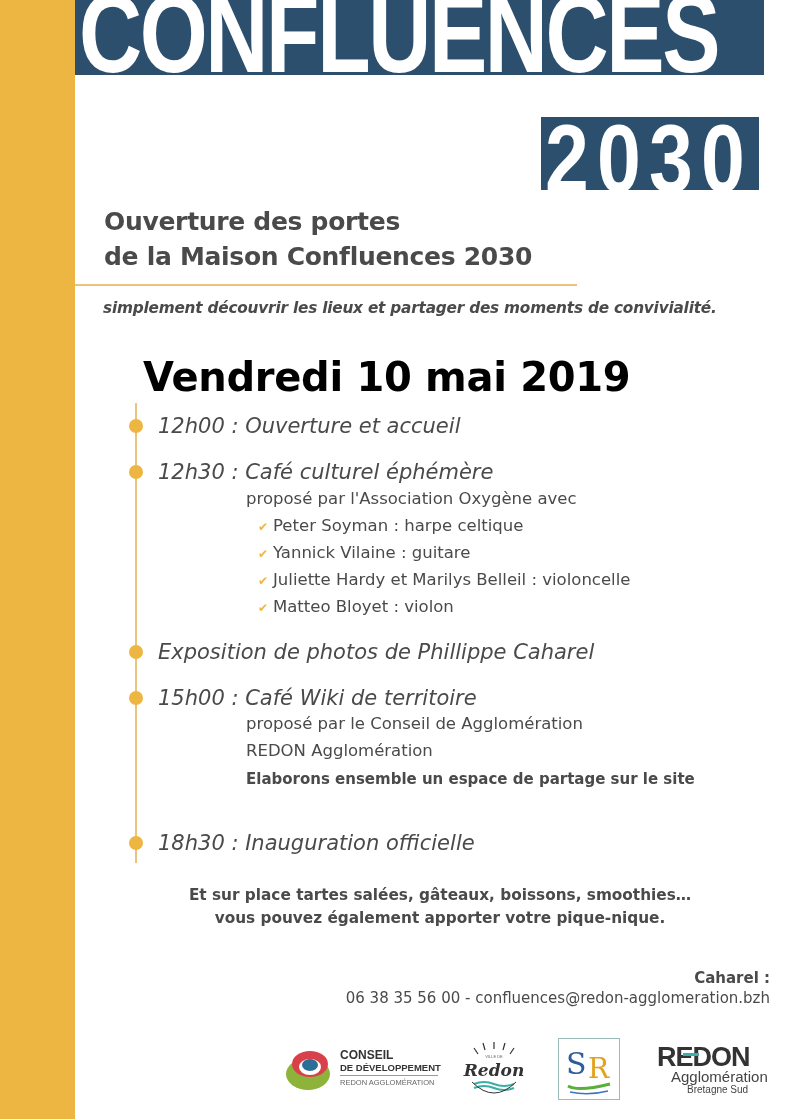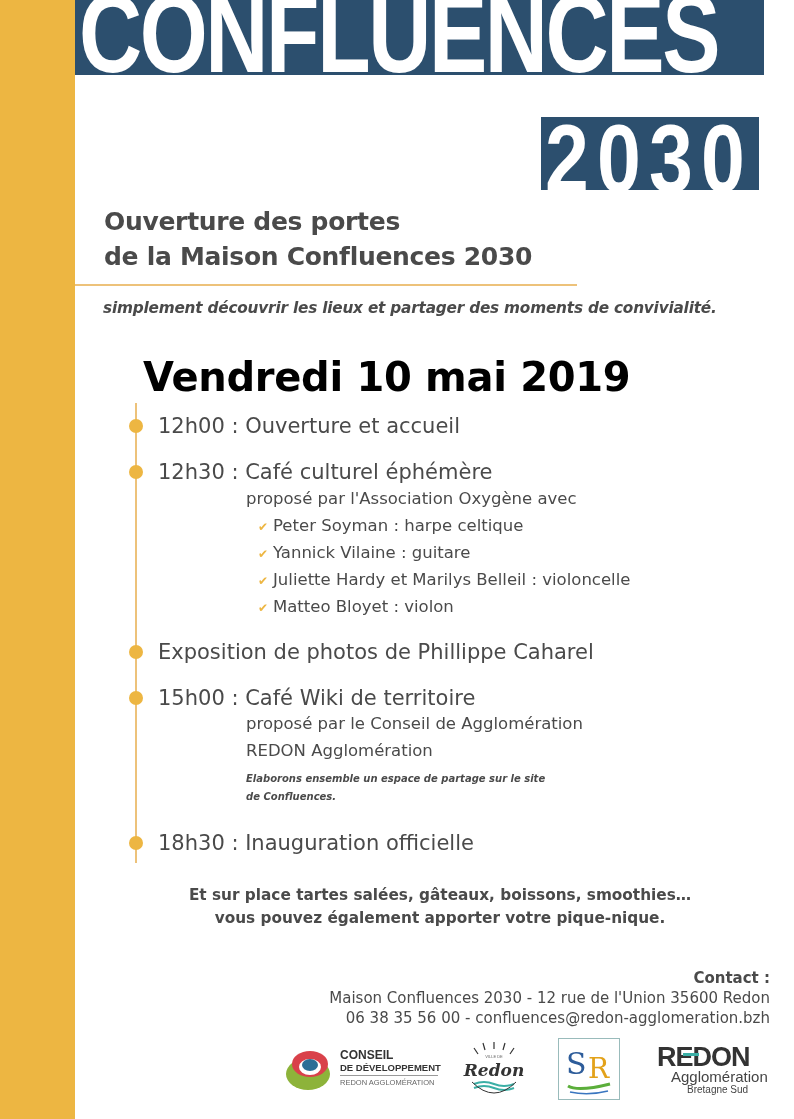--- a/index.html
+++ b/index.html
@@ -29,25 +29,25 @@
   .title { position: absolute; left: 104px; top: 204px; font-size: 25px; line-height: 35px; font-weight: bold; color: #4a4a4a; letter-spacing: -0.3px; }
   .title-rule { position: absolute; left: 75px; top: 284px; width: 502px; height: 2px; background: #EDC27A; }
 
   .intro { position: absolute; left: 103px; top: 298px; font-size: 15.3px; line-height: 21px; font-weight: bold; font-style: italic; color: #4a4a4a; letter-spacing: -0.2px; }
 
   .date { position: absolute; left: 104px; top: 357px; font-size: 40px; line-height: 40px; font-weight: bold; color: #000000; letter-spacing: -0.3px; margin-left: 39px; }
 
   .timeline-line { position: absolute; left: 135px; top: 403px; width: 2px; height: 460px; background: #EDC27A; }
   .dot { position: absolute; left: 129px; width: 14px; height: 14px; border-radius: 50%; background: #EDB642; }
 
-  .item { position: absolute; left: 158px; font-size: 21px; line-height: 26px; color: #4a4a4a; white-space: nowrap; }
+  .item { position: absolute; left: 158px; font-size: 21px; line-height: 26px; color: #4a4a4a; white-space: nowrap; font-style: italic; }
   .sub { position: absolute; left: 246px; font-size: 16.5px; line-height: 22px; color: #4a4a4a; white-space: nowrap; }
   .music { position: absolute; left: 258px; font-size: 16.5px; line-height: 22px; color: #4a4a4a; white-space: nowrap; }
   .check { display: inline-block; color: #EDB642; font-size: 12px; width: 15px; font-weight: bold; }
-  .sub-italic { position: absolute; left: 246px; font-size: 10px; line-height: 18px; font-weight: bold; font-style: italic; color: #4a4a4a; }
+  .sub-italic { position: absolute; left: 246px; font-size: 15px; line-height: 18px; font-weight: bold; color: #4a4a4a; }
 
   .food { position: absolute; left: 100px; width: 680px; text-align: center; font-size: 15.3px; line-height: 23px; font-weight: bold; color: #4a4a4a; }
 
   .contact { position: absolute; right: 24px; top: 968px; text-align: right; color: #4a4a4a; }
   .contact-label { font-size: 15px; line-height: 20px; font-weight: bold; }
   .contact-line { font-size: 15px; line-height: 20px; }
 
   .logos { position: absolute; top: 1038px; height: 66px; }
   .logo-cd { left: 282px; width: 160px; }
   .logo-redon { left: 460px; width: 68px; }
@@ -94,34 +94,32 @@
 
 <div class="dot" style="top:645px"></div>
 <div class="item" style="top:639px">Exposition de photos de Phillippe Caharel</div>
 
 <div class="dot" style="top:691px"></div>
 <div class="item" style="top:685px">15h00 : Café Wiki de territoire</div>
 <div class="sub" style="top:713px">proposé par le Conseil de Agglomération</div>
 <div class="sub" style="top:740px">REDON Agglomération</div>
 <div class="sub-italic" style="top:770px">
   <div>Elaborons ensemble un espace de partage sur le site</div>
-  <div>de Confluences.</div>
 </div>
 
 <div class="dot" style="top:836px"></div>
 <div class="item" style="top:830px">18h30 : Inauguration officielle</div>
 
 <div class="food" style="top:884px">
   <div>Et sur place tartes salées, gâteaux, boissons, smoothies…</div>
   <div>vous pouvez également apporter votre pique-nique.</div>
 </div>
 
 <div class="contact">
-  <div class="contact-label">Contact :</div>
-  <div class="contact-line">Maison Confluences 2030 - 12 rue de l'Union 35600 Redon</div>
+  <div class="contact-label">Caharel :</div>
   <div class="contact-line">06 38 35 56 00 - confluences@redon-agglomeration.bzh</div>
 </div>
 
 <div class="logos logo-cd">
   <svg width="160" height="66" viewBox="0 0 160 66">
     <ellipse cx="26" cy="36" rx="22" ry="16" fill="#8DB33A"></ellipse>
     <ellipse cx="28" cy="26" rx="18" ry="13" fill="#D9414A"></ellipse>
     <ellipse cx="28" cy="29" rx="11" ry="8" fill="#ffffff"></ellipse>
     <ellipse cx="28" cy="27" rx="8" ry="6" fill="#2D6E96"></ellipse>
     <text x="58" y="21" font-family="Liberation Sans, sans-serif" font-weight="bold" font-size="12" fill="#333">CONSEIL</text>

